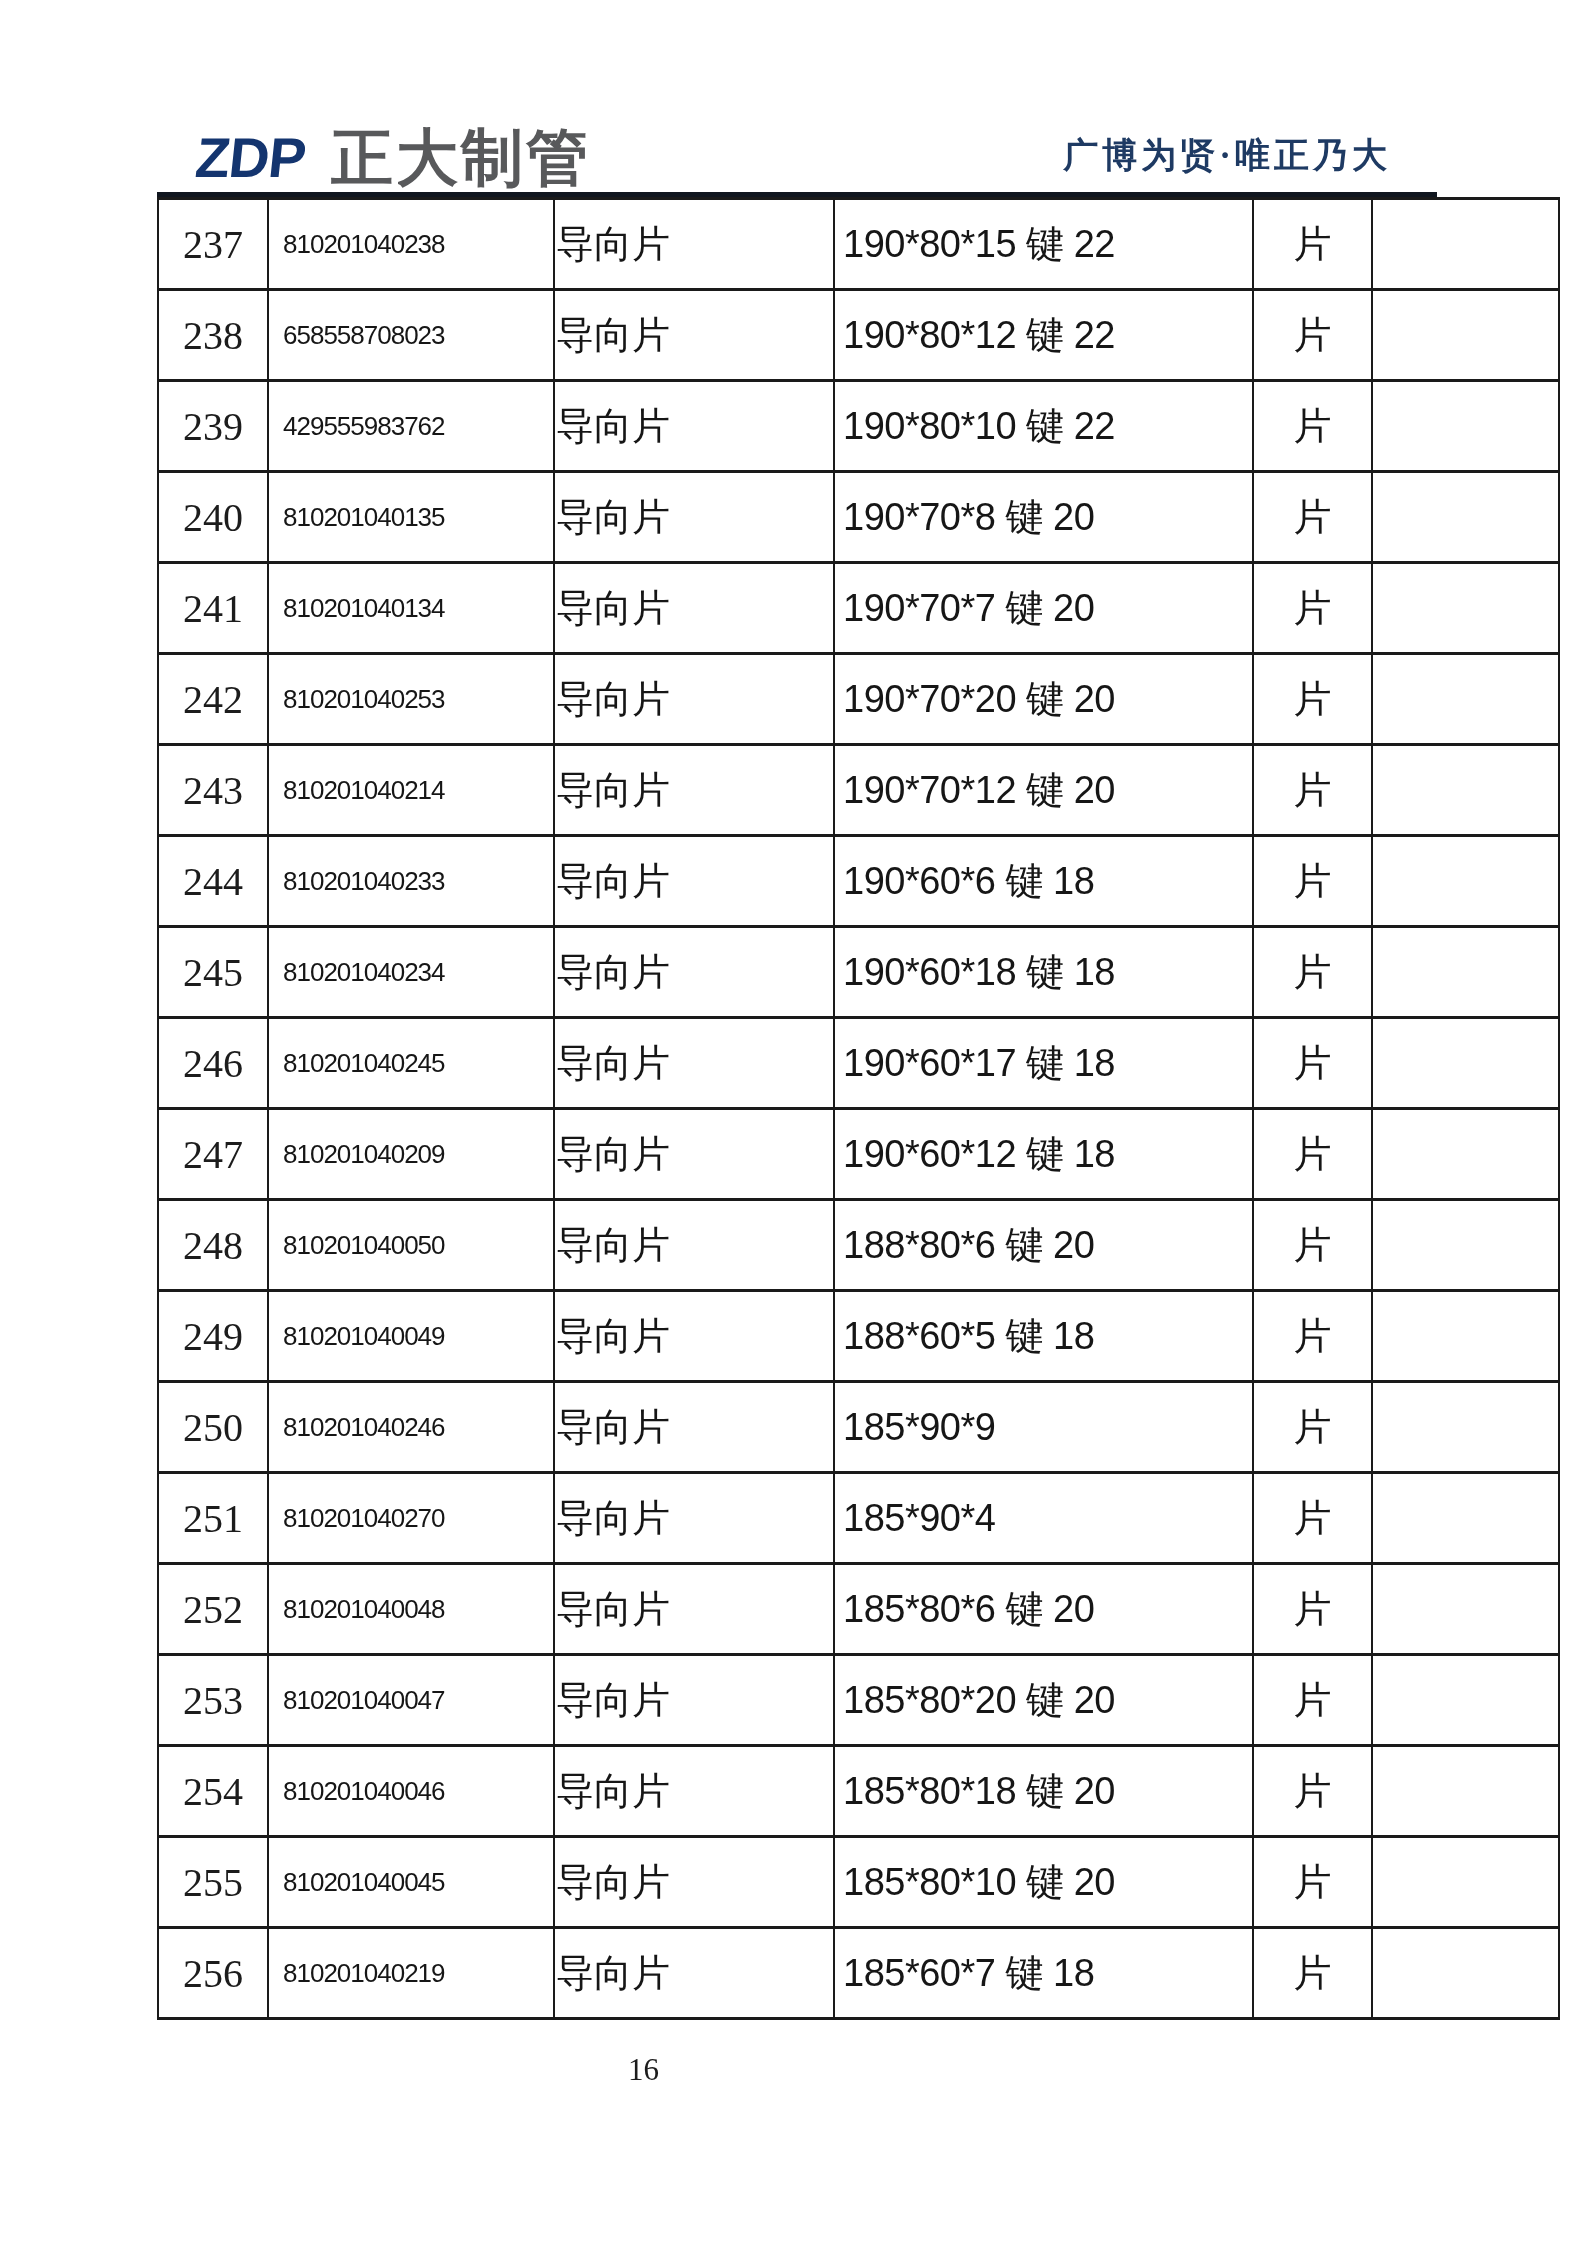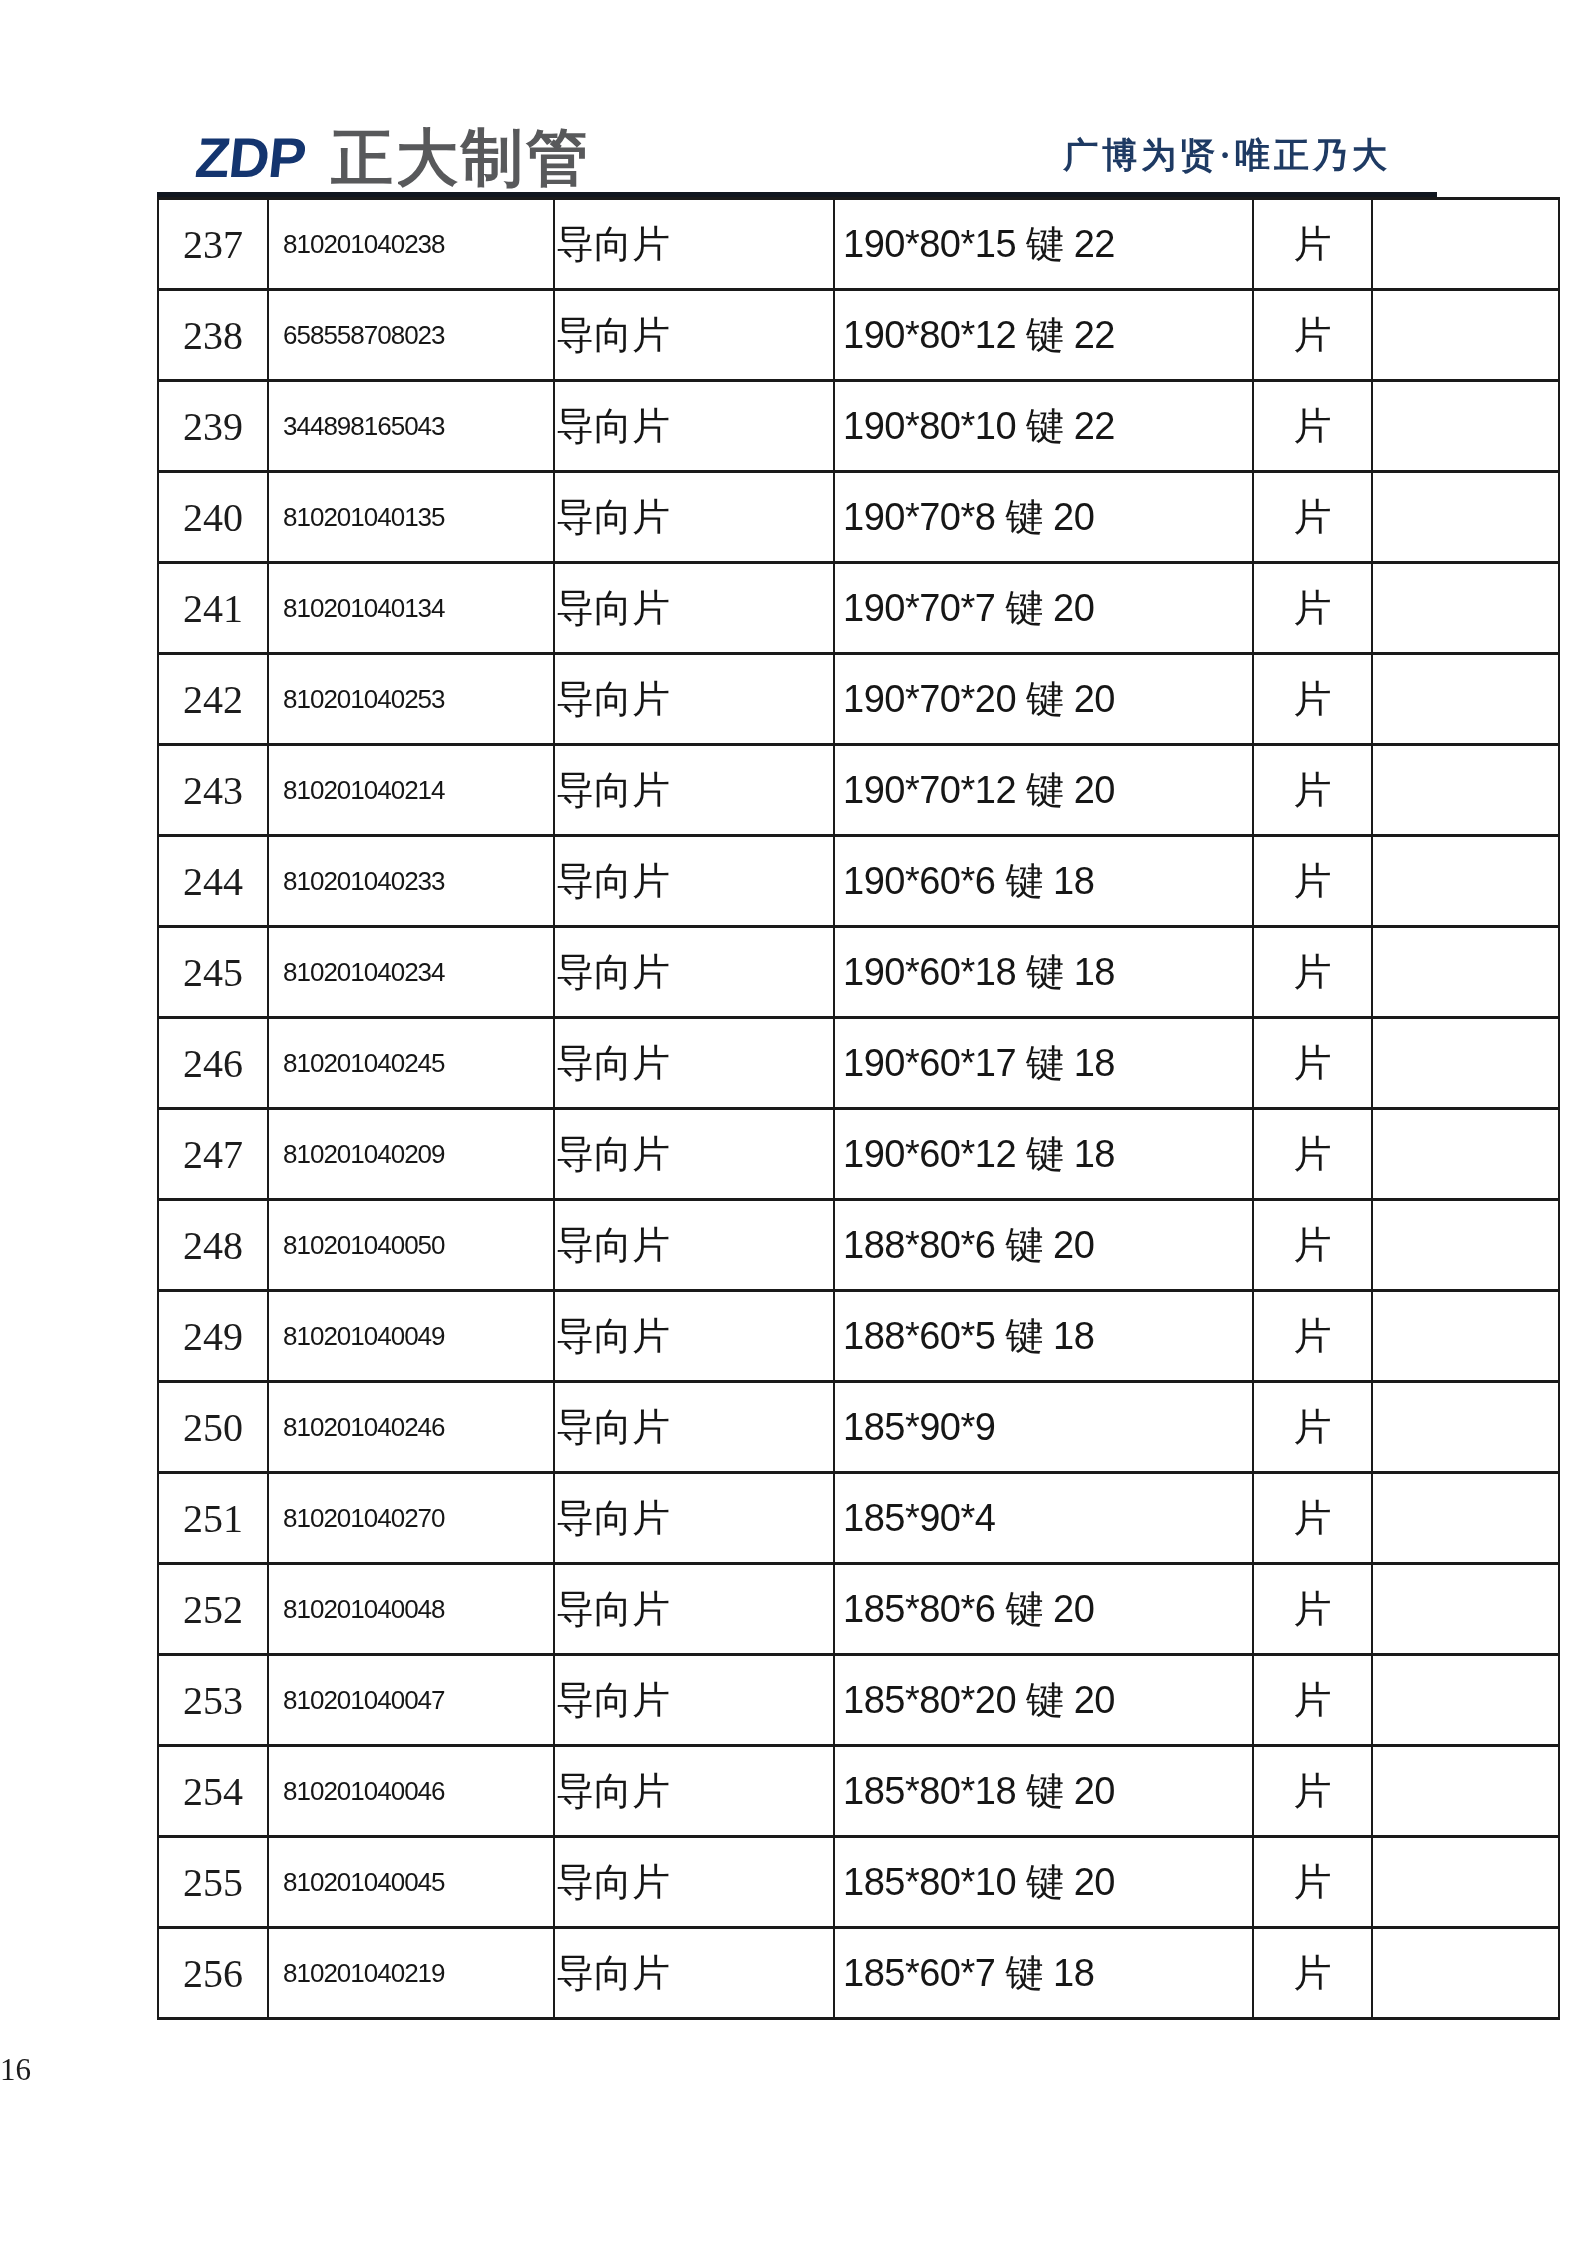--- a/index.html
+++ b/index.html
@@ -118,20 +118,21 @@
     text-align: center;
     color: #161616;
   }
 
   
   .page-number {
     position: absolute;
     left: 0;
     top: 2052px;
     width: 1287px;
+    text-align: center;
     font-family: "Liberation Serif", serif;
     font-size: 31px;
     color: #1c1c1c;
   }
 </style>
 </head>
 <body>
 
 <div class="page">
 
@@ -165,21 +166,21 @@
         <tr>
           <td class="cell-no">238</td>
           <td class="cell-code">658558708023</td>
           <td class="cell-name">导向片</td>
           <td class="cell-spec">190*80*12 键 22</td>
           <td class="cell-unit">片</td>
           <td class="cell-note"></td>
         </tr>
         <tr>
           <td class="cell-no">239</td>
-          <td class="cell-code">344898165043</td>
+          <td class="cell-code">429555983762</td>
           <td class="cell-name">导向片</td>
           <td class="cell-spec">190*80*10 键 22</td>
           <td class="cell-unit">片</td>
           <td class="cell-note"></td>
         </tr>
         <tr>
           <td class="cell-no">240</td>
           <td class="cell-code">810201040135</td>
           <td class="cell-name">导向片</td>
           <td class="cell-spec">190*70*8 键 20</td>

